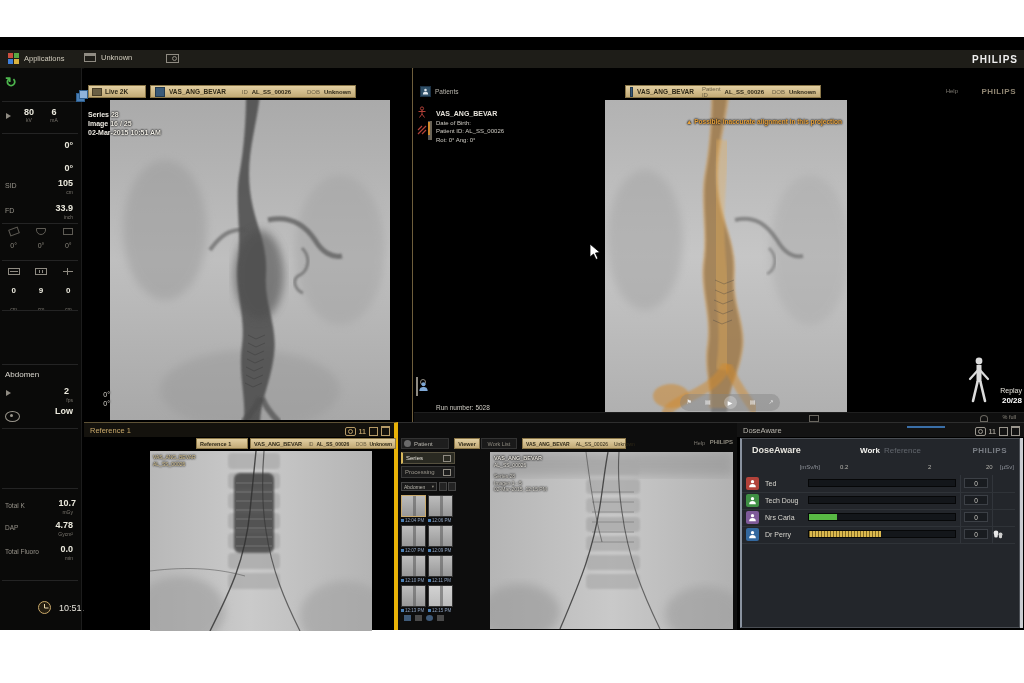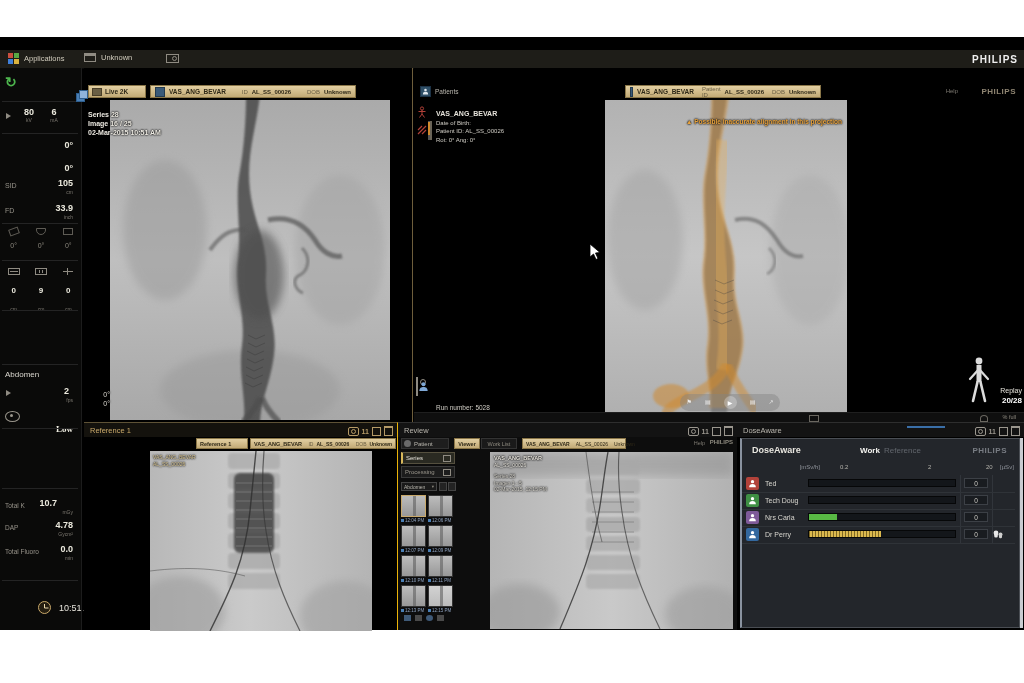--- a/index.html
+++ b/index.html
@@ -139,26 +139,26 @@
       <span><span class="sb-val" style="font-size:8px">0</span><br><span class="sb-unit">cm</span></span>
     </div>
     <div class="divider" style="top:242px;"></div>
     <div class="divider" style="top:296px;"></div>
 
     <span class="abs" style="left:5px;top:302px;font-size:8px;color:#dad7cf;">Abdomen</span>
     <span class="abs playic" style="left:6px;top:322px;"></span>
     <span class="abs sb-val" style="right:12px;top:318px;">2</span>
     <span class="abs sb-unit" style="right:8px;top:329px;">fps</span>
     <span class="abs eyeic" style="left:5px;top:340px;"><i></i></span>
-    <span class="abs sb-val" style="right:8px;top:356px;font-family:Liberation Serif, serif;">Low</span>
+    <span class="abs sb-val" style="right:8px;top:338px;">Low</span>
     <div class="divider" style="top:360px;"></div>
 
     <div class="divider" style="top:420px;"></div>
     <span class="abs sb-label" style="left:5px;top:434px;font-size:6.5px;">Total K</span>
-    <span class="abs sb-val" style="right:24px;top:430px;margin-left:48px;">10.7</span>
+    <span class="abs sb-val" style="right:5px;top:430px;margin-left:48px;">10.7</span>
     <span class="abs sb-unit" style="right:8px;top:441px;">mGy</span>
     <span class="abs sb-label" style="left:5px;top:456px;font-size:6.5px;">DAP</span>
     <span class="abs sb-val" style="right:8px;top:452px;">4.78</span>
     <span class="abs sb-unit" style="right:8px;top:463px;">Gycm²</span>
     <span class="abs sb-label" style="left:5px;top:480px;font-size:6.5px;">Total Fluoro</span>
     <span class="abs sb-val" style="right:8px;top:476px;">0.0</span>
     <span class="abs sb-unit" style="right:8px;top:487px;">min</span>
     <div class="divider" style="top:512px;"></div>
   </div>
 
@@ -356,21 +356,21 @@
       <div style="font-size:8px;font-weight:bold;color:#fff;">20/28</div>
     </div>
 
     <div class="abs" style="left:0;top:344px;width:610px;height:10px;background:#0f0f0f;border-top:1px solid #1f1f1f;">
       <span style="position:absolute;left:395px;top:2px;width:8px;height:5px;border:1px solid #6a6760;"></span>
       <span style="position:absolute;right:36px;top:2px;width:6px;height:5px;border:1px solid #6a6760;border-radius:50% 50% 0 0;"></span>
       <span style="position:absolute;right:8px;top:1px;font-size:5.5px;color:#8f8b80;">% full</span>
     </div>
   </div>
 
-  <div class="panel" style="left:84px;top:385px;width:314px;height:208px;border-top:1px solid #5e5236;border-right:1px solid #eab308;">
+  <div class="panel" style="left:84px;top:385px;width:314px;height:208px;border-top:1px solid #5e5236;border-right:4px solid #eab308;">
     <div class="tbar" style="height:14px;background:#14120d;">
       <span class="abs" style="left:6px;top:3px;font-size:7.5px;color:#c9a96a;">Reference 1</span>
       <div class="tbi gold" style="top:3px;">
         <span class="cam">
               <i></i>
             </span>
         <span class="cnt">11</span>
         <span class="pop"></span>
         <span class="maxi"></span>
       </div>
@@ -430,31 +430,20 @@
         <path d="M0,120 C40,115 70,118 95,125" stroke="#4a4a4a" stroke-width="1" fill="none" opacity=".5"></path>
       </svg>
       <div class="abs ov" style="left:3px;top:3px;font-size:5px;color:#d9c694;line-height:6.5px;">
         <div>VAS_ANG_BEVAR</div>
         <div>AL_SS_00026</div>
       </div>
     </div>
   </div>
 
   <div class="panel" style="left:398px;top:385px;width:339px;height:208px;border-top:1px solid #2e2e2e;background:#0d0d0d;">
-    <div class="tbar" style="height:14px;background:#131313;">
-      <span class="abs" style="left:6px;top:3px;font-size:7.5px;color:#b9b6ae;">Review</span>
-      <div class="tbi gray" style="top:3px;">
-        <span class="cam">
-              <i></i>
-            </span>
-        <span class="cnt">11</span>
-        <span class="pop"></span>
-        <span class="maxi"></span>
-      </div>
-    </div>
 
     <div class="abs" style="left:3px;top:15px;width:48px;height:11px;background:#1e1e1e;border:1px solid #333;box-sizing:border-box;display:flex;gap:3px;align-items:center;padding:0 2px;">
       <span style="width:7px;height:7px;border-radius:50%;background:#6a6a6a;display:inline-block"></span>
       <span style="font-size:6px;color:#b9b6ae;">Patient</span>
     </div>
     <div class="abs tan-tab" style="left:56px;top:15px;width:26px;height:11px;justify-content:center;">
       <span style="font-size:5.5px;font-weight:bold;">Viewer</span>
     </div>
     <div class="abs" style="left:83px;top:15px;width:36px;height:11px;background:#1a1a1a;border:1px solid #333;box-sizing:border-box;display:flex;align-items:center;justify-content:center;">
       <span style="font-size:5.5px;color:#8f8b80;">Work List</span>

